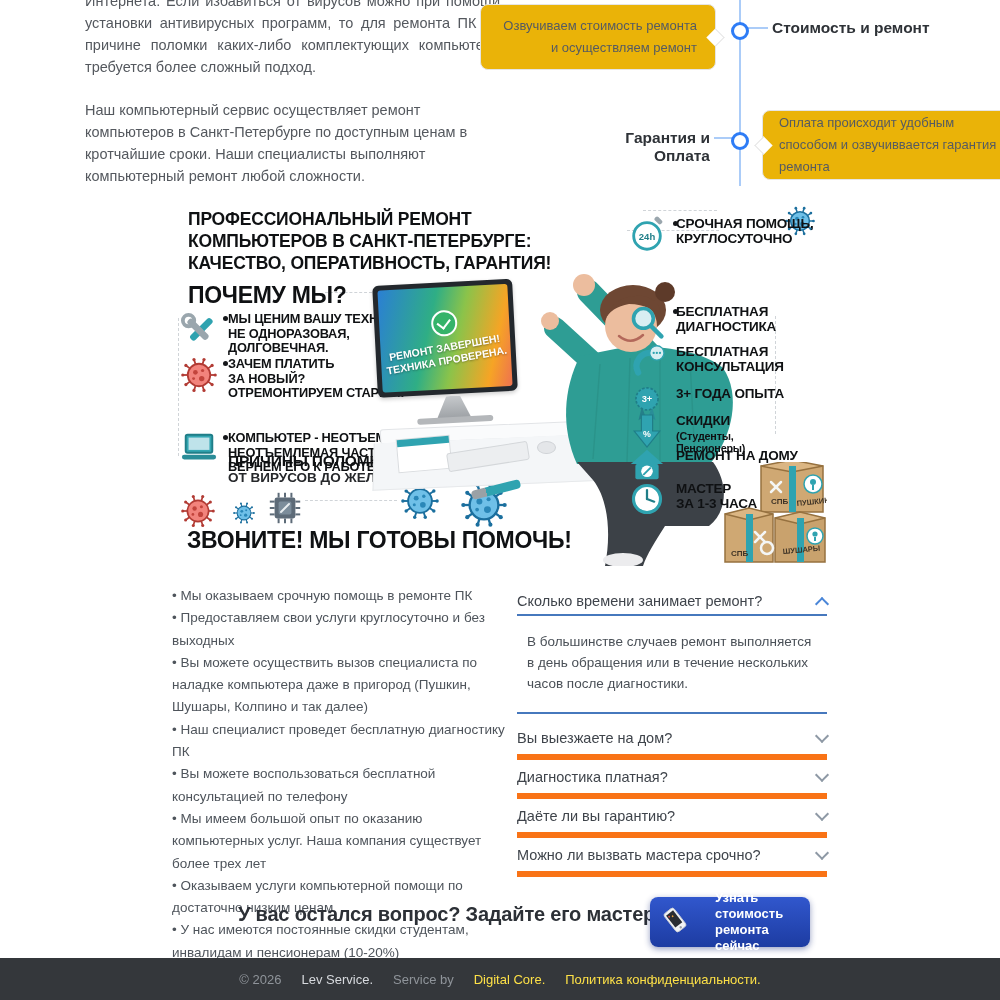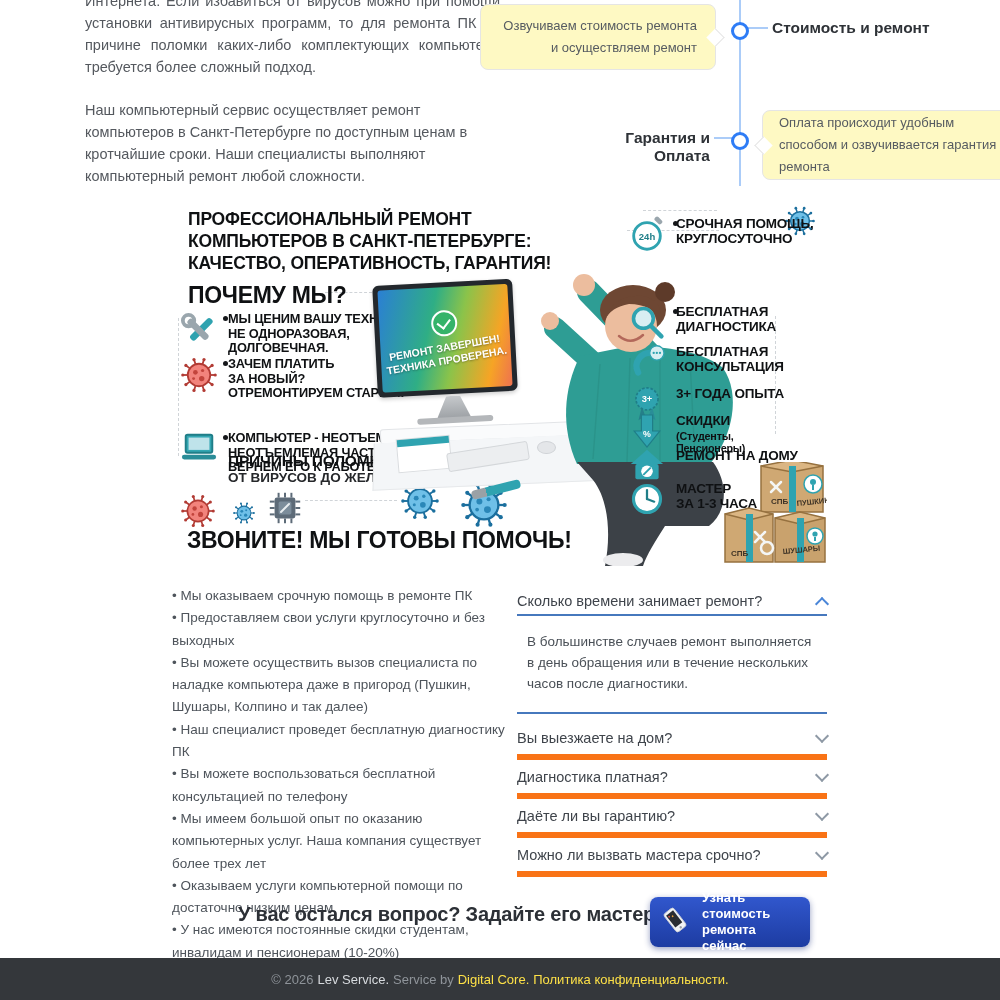--- a/index.html
+++ b/index.html
@@ -10,21 +10,21 @@
   
   #intro{left:85px;top:-10px;width:415px;color:#54585e;font-size:14.5px;line-height:22px;}
   #intro .p1{margin:0 0 21px;text-align:justify;}
   #intro .p2{margin:0;}
 
   
   #tl-line{left:739px;top:0;width:2px;height:186px;background:#abccf8;}
   .tl-node{position:absolute;width:12px;height:12px;border:3px solid #2e7cf6;border-radius:50%;background:#fff;z-index:3;}
   .tl-conn{position:absolute;height:2px;background:#abccf8;z-index:2;}
   .tl-label{position:absolute;font-weight:700;font-size:15.5px;color:#2e3237;}
-  .tl-card{position:absolute;background:#fef9c3;border:1px solid #e5e5e5;border-radius:8px;
+  .tl-card{position:absolute;background:#eab308;border:1px solid #e5e5e5;border-radius:8px;
            display:flex;align-items:center;box-sizing:border-box;color:#565b61;
            font-size:13px;line-height:22px;}
   .diamond{position:absolute;width:12px;height:12px;background:#fff;transform:rotate(45deg);}
   .d-right{right:-6.5px;top:26px;border-top:1px solid #e5e5e5;border-right:1px solid #e5e5e5;}
   .d-left{left:-6.5px;top:28px;border-bottom:1px solid #e5e5e5;border-left:1px solid #e5e5e5;}
 
   
   #info{left:175px;top:196px;width:645px;height:372px;color:#0f1113;}
   #headline{left:13px;top:12px;font-weight:800;font-size:17.5px;line-height:22px;letter-spacing:-.2px;}
   #why{left:13px;top:86px;font-weight:800;font-size:23px;letter-spacing:-.3px;}
@@ -75,25 +75,25 @@
   .chev.down{border-right:2px solid #8e99a5;border-bottom:2px solid #8e99a5;transform:rotate(45deg);margin-top:-3px;}
   .blue-bar{height:2px;background:#4678bd;}
   .faq-ans{padding:15px 14px 18px 10px;color:#4a5057;font-size:13.5px;line-height:21px;}
   .faq-row{display:flex;justify-content:space-between;align-items:center;height:33px;border-bottom:6px solid #f97316;color:#3f444b;font-size:14.5px;cursor:pointer;}
   .faq-row.first{margin-top:7px;}
 
   
   #cta-text{left:238px;top:903px;font-size:20px;font-weight:700;color:#2c3036;letter-spacing:-.2px;}
   #cta-btn{left:650px;top:897px;width:160px;height:50px;border-radius:8px;cursor:pointer;
       background:linear-gradient(180deg,#3157cd,#1d3ca2);box-shadow:0 2px 6px rgba(20,40,120,.45);
-      display:flex;align-items:center;gap:12px;padding:0 10px;box-sizing:border-box;}
+      display:flex;align-items:center;gap:25px;padding:0 10px;box-sizing:border-box;}
   .btn-lines{color:#fff;font-weight:700;font-size:13px;line-height:16px;}
 
   
-  #footer{left:0;top:958px;width:1000px;height:42px;background:#34373b;display:flex;align-items:center;justify-content:center;gap:4px;font-size:13px;color:#8f949a;}
+  #footer{left:0;top:958px;width:1000px;height:42px;background:#34373b;display:flex;align-items:center;justify-content:center;gap:20px;font-size:13px;color:#8f949a;}
   #footer .bright{color:#d7dade;}
   #footer .link{color:#fde047;cursor:pointer;}
 </style>
 </head>
 <body>
 
 <div class="abs" id="intro">
   <p class="p1">Интернета. Если избавиться от вирусов можно при помощи установки антивирусных программ, то для ремонта ПК по причине поломки каких-либо комплектующих компьютера требуется более сложный подход.</p>
   <p class="p2">Наш компьютерный сервис осуществляет ремонт компьютеров в Санкт-Петербурге по доступным ценам в кротчайшие сроки. Наши специалисты выполняют компьютерный ремонт любой сложности.</p>
 </div>

